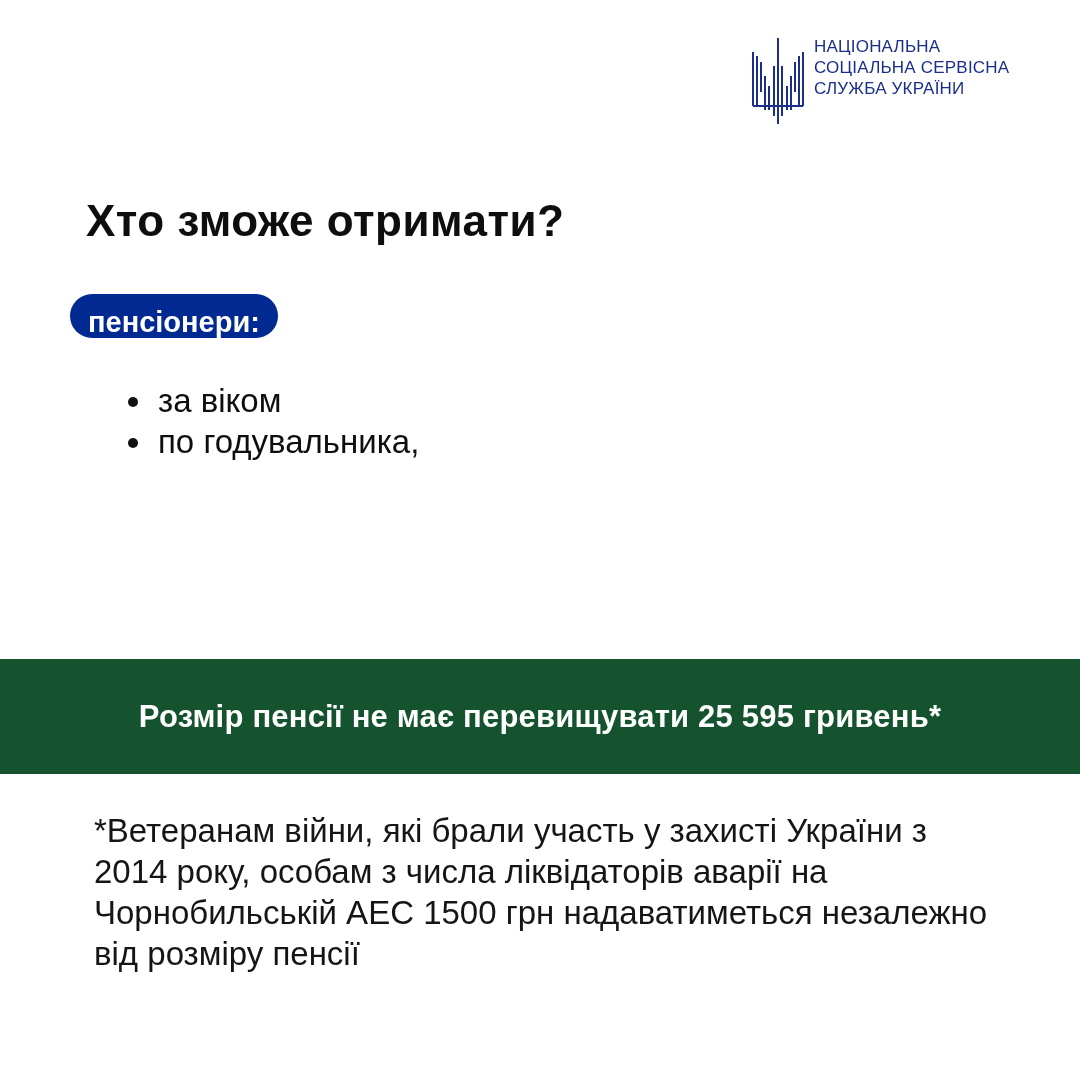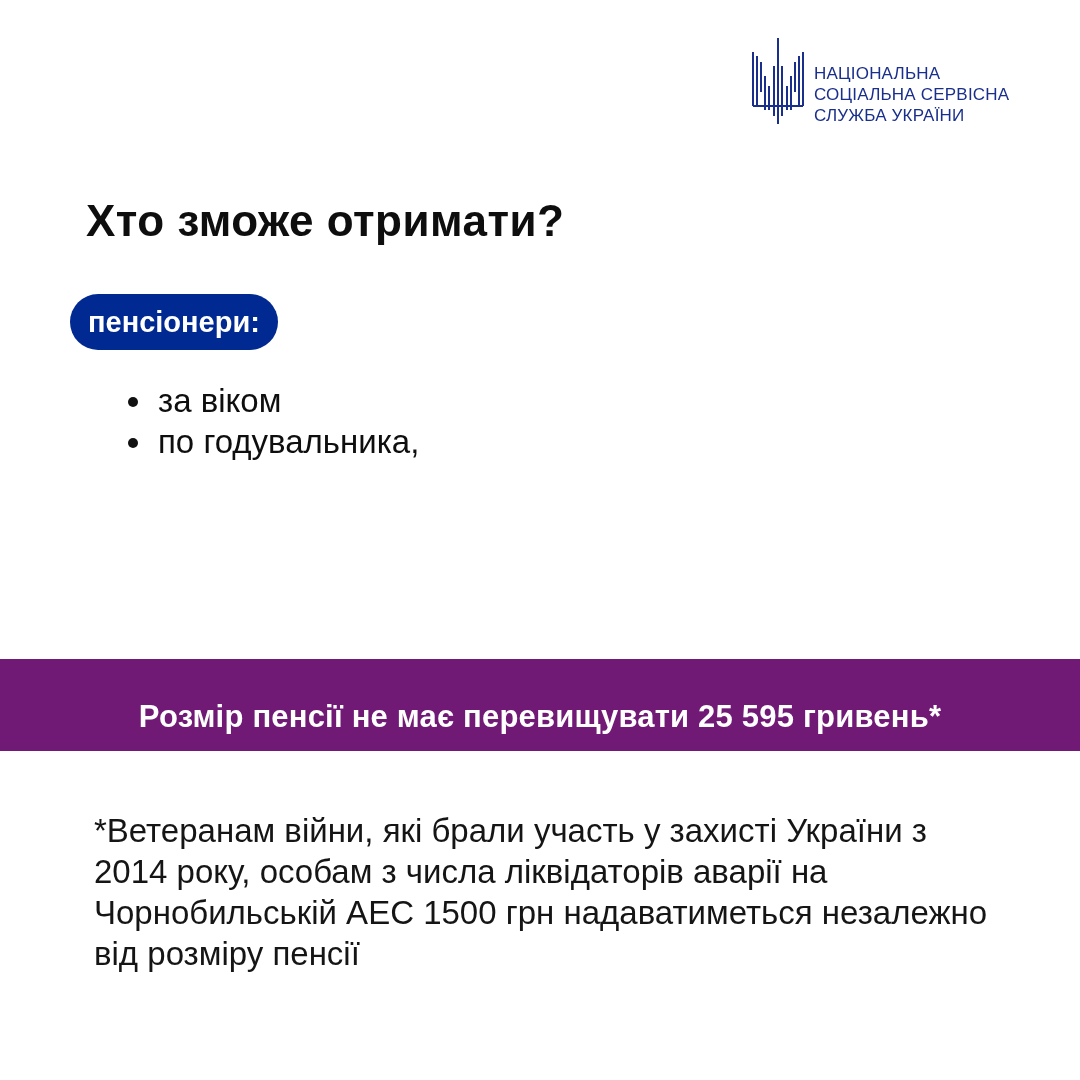--- a/index.html
+++ b/index.html
@@ -1,35 +1,35 @@
 <!DOCTYPE html>
 <html><head>
   <meta charset="utf-8">
   <style>
     html, body { margin: 0; padding: 0; }
     body {
       width: 1080px; height: 1080px; background: #ffffff; position: relative; overflow: hidden;
       font-family: "Liberation Sans", "DejaVu Sans", sans-serif; color: #0e0e0e;
     }
-    .logo { position: absolute; left: 750px; top: 36px; display: flex; align-items: flex-end; }
+    .logo { position: absolute; left: 750px; top: 36px; display: flex; align-items: flex-start; }
     .logo svg { width: 56px; height: 90px; }
     .logo-text { margin-left: 8px; color: #1a2f8c; font-size: 17px; line-height: 21px; letter-spacing: 0.2px; }
     .logo-text div { white-space: nowrap; }
     .title { position: absolute; left: 86px; top: 196px; font-size: 44px; font-weight: bold; letter-spacing: 0.5px; margin: 0; }
     .pill {
-      position: absolute; left: 70px; top: 294px; height: 56px; padding: 0 18px; border-radius: 28px;
+      position: absolute; left: 70px; top: 294px; height: 44px; padding: 0 18px; border-radius: 28px;
       background: #002991; color: #fff; font-size: 29px; font-weight: bold; line-height: 56px;
     }
     .list { position: absolute; left: 128px; top: 380px; margin: 0; padding: 0; list-style: none; font-size: 33px; line-height: 41px; }
     .list li { position: relative; padding-left: 30px; width: 560px; }
     .list li::before {
       content: ""; position: absolute; left: 0; top: 17px; width: 10px; height: 10px; border-radius: 50%; background: #111;
     }
     .band {
-      position: absolute; left: 0; top: 659px; width: 1080px; height: 92px; background: #701a75;
+      position: absolute; left: 0; top: 659px; width: 1080px; height: 115px; background: #14532d;
       color: #fff; font-size: 31px; font-weight: bold; text-align: center; line-height: 115px; letter-spacing: 0.2px;
     }
     .note { position: absolute; left: 94px; top: 810px; width: 900px; font-size: 33px; line-height: 41px; color: #151515; }
   </style>
 </head>
 <body>
 
 <div class="logo">
   <svg viewBox="0 0 56 90">
     <g stroke="#1a2f8c" stroke-width="2" fill="none">

